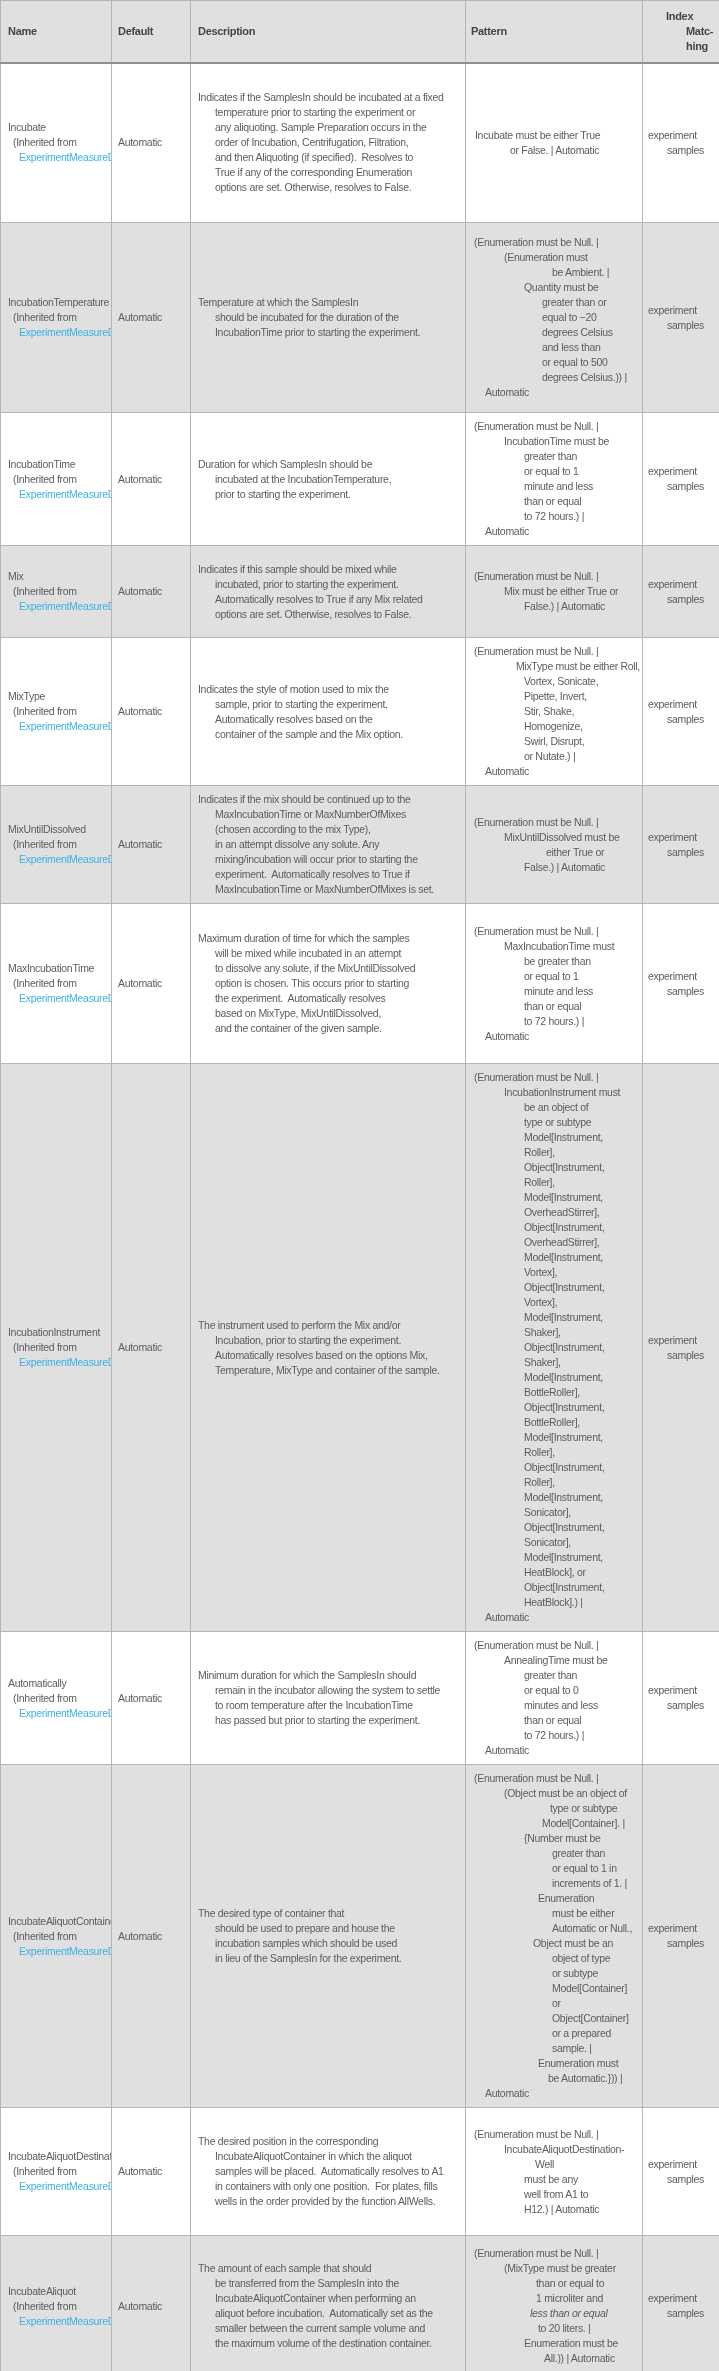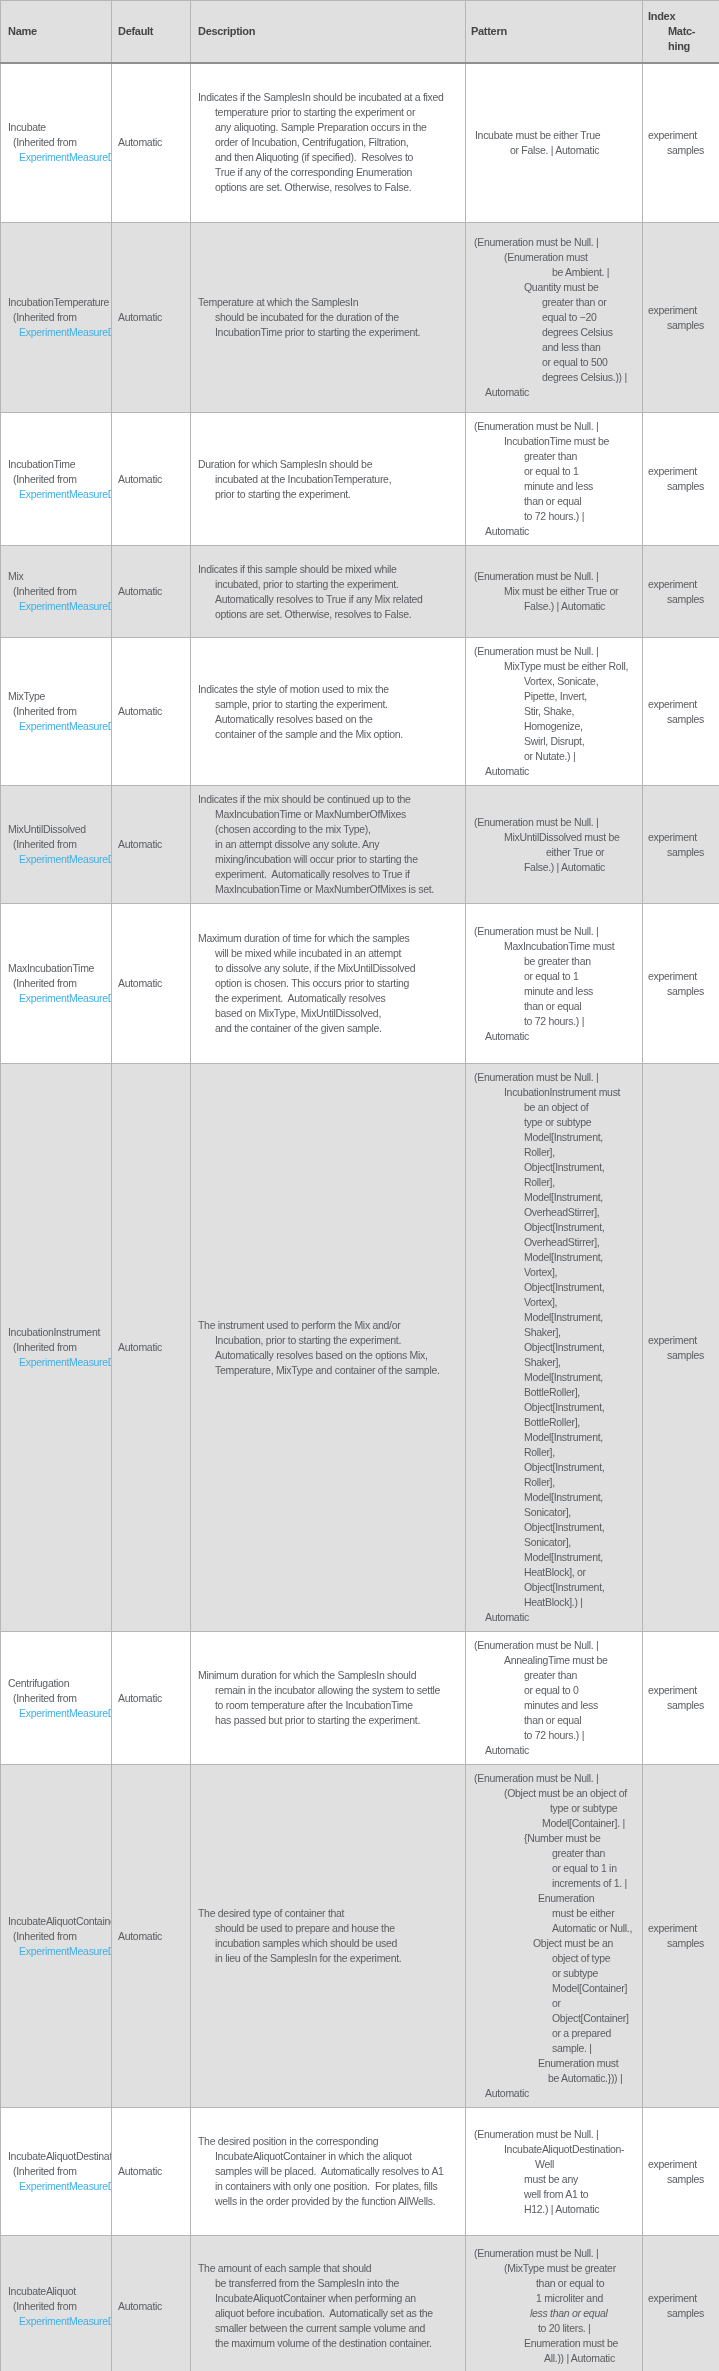--- a/index.html
+++ b/index.html
@@ -32,21 +32,21 @@
   
   .c-pattern{padding-left:4px;}
   
   .c-index{padding-left:5px;}
   .c-index .ln:not(:first-child){padding-left:19px;}
   
   .h-name{padding-left:7px;}
   .h-default{padding-left:6px;}
   .h-desc{padding-left:7px;}
   .h-pattern{padding-left:5px;}
-  .h-index{padding-left:5px;margin-top:20px;}
+  .h-index{padding-left:23px;margin-top:20px;}
   .h-index .ln:not(:first-child){padding-left:20px;}
 </style>
 </head>
 <body>
 
 <table>
   <colgroup>
     <col style="width:111px">
       <col style="width:79px">
       <col style="width:275px">
@@ -198,21 +198,21 @@
           <div class="ln">Automatic</div>
         </td>
         <td class="c-desc">
           <div class="ln">Indicates the style of motion used to mix the</div>
           <div class="ln">sample, prior to starting the experiment.</div>
           <div class="ln">Automatically resolves based on the</div>
           <div class="ln">container of the sample and the Mix option.</div>
         </td>
         <td class="c-pattern">
           <div class="ln" style="padding-left: 4px;">(Enumeration must be Null. |</div>
-          <div class="ln" style="padding-left: 34px;">MixType must be either Roll,</div>
+          <div class="ln" style="padding-left: 34px; text-align: right;">MixType must be either Roll,</div>
           <div class="ln" style="padding-left: 54px;">Vortex, Sonicate,</div>
           <div class="ln" style="padding-left: 54px;">Pipette, Invert,</div>
           <div class="ln" style="padding-left: 54px;">Stir, Shake,</div>
           <div class="ln" style="padding-left: 54px;">Homogenize,</div>
           <div class="ln" style="padding-left: 54px;">Swirl, Disrupt,</div>
           <div class="ln" style="padding-left: 54px;">or Nutate.) |</div>
           <div class="ln" style="padding-left: 15px;">Automatic</div>
         </td>
         <td class="c-index">
           <div class="ln">experiment</div>
@@ -335,21 +335,21 @@
           <div class="ln" style="padding-left: 54px;">HeatBlock].) |</div>
           <div class="ln" style="padding-left: 15px;">Automatic</div>
         </td>
         <td class="c-index">
           <div class="ln">experiment</div>
           <div class="ln">samples</div>
         </td>
       </tr>
       <tr style="height: 132px;">
         <td class="c-name">
-          <div class="ln">Centrifugation</div>
+          <div class="ln">Automatically</div>
           <div class="ln ln-sub">(Inherited from</div>
           <div class="ln ln-linkwrap"><a class="doc-link">ExperimentMeasureD</a></div>
         </td>
         <td class="c-default">
           <div class="ln">Automatic</div>
         </td>
         <td class="c-desc">
           <div class="ln">Minimum duration for which the SamplesIn should</div>
           <div class="ln">remain in the incubator allowing the system to settle</div>
           <div class="ln">to room temperature after the IncubationTime</div>

